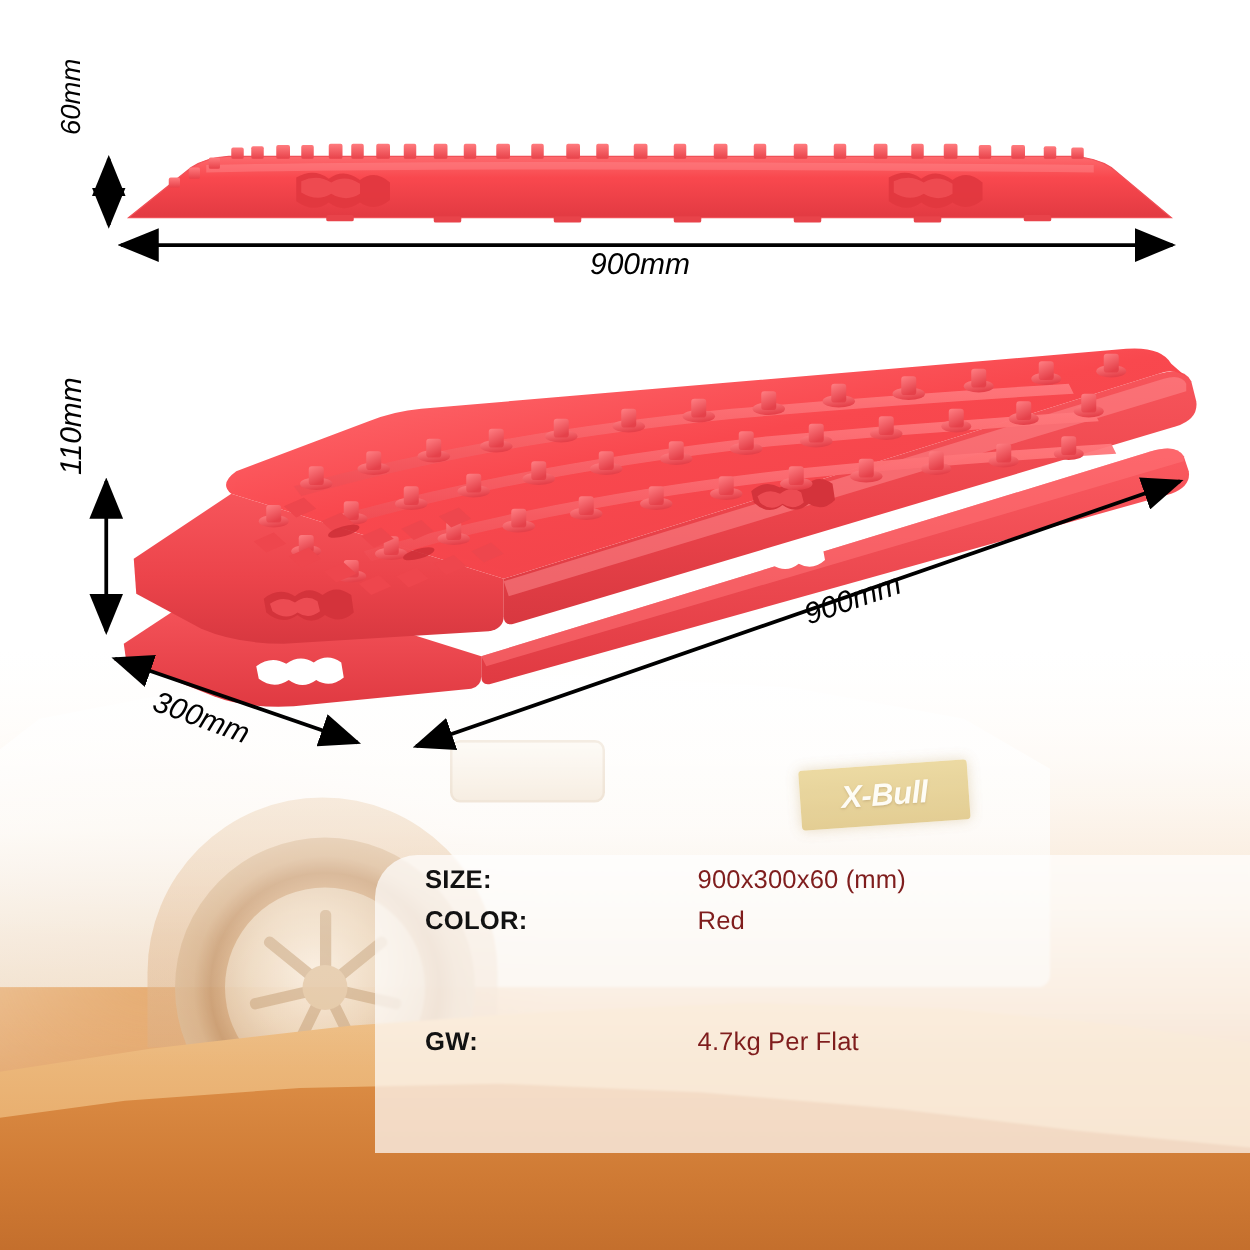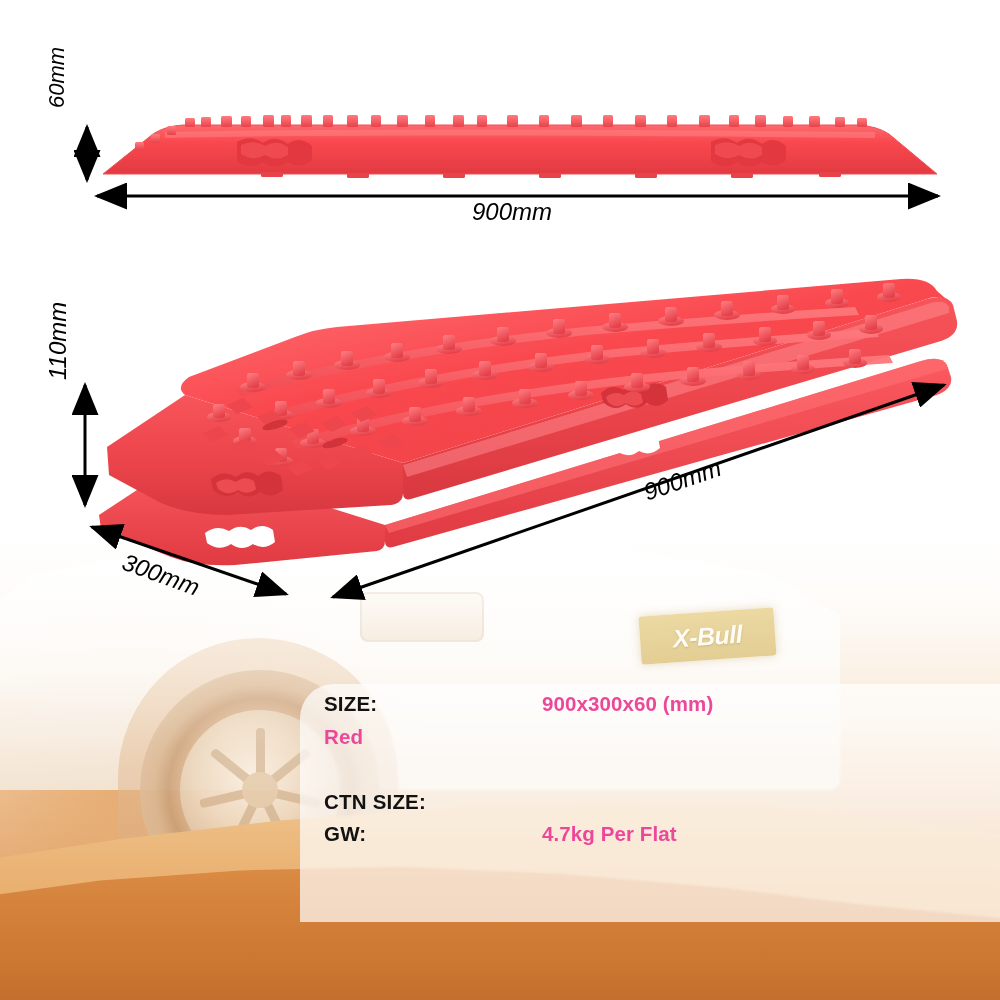--- a/index.html
+++ b/index.html
@@ -53,25 +53,25 @@
        font-weight:bold;font-style:italic;font-size:25px;color:#fffdf4;letter-spacing:-.5px;
        text-shadow:0 1px 2px rgba(160,130,70,.55);}
   .photo-wash{position:absolute;left:0;top:0;width:1000px;height:480px;
        background:linear-gradient(180deg,rgba(255,255,255,.86) 0%,rgba(255,255,255,.45) 22%,rgba(255,255,255,.10) 48%,rgba(255,255,255,0) 70%);}
 
   
   .spec-panel{position:absolute;left:300px;top:684px;width:700px;height:238px;
        background:rgba(255,255,255,.70);
        border-radius:34px 0 0 0;
        backdrop-filter:blur(1px);}
-  .spec-rows{position:absolute;left:24px;top:8px;width:660px;}
+  .spec-rows{position:absolute;left:40px;top:8px;width:660px;}
   .spec-row{display:flex;align-items:baseline;height:32.5px;}
   .spec-label{width:218px;flex:0 0 218px;font-weight:bold;font-size:20.5px;color:#121212;
        letter-spacing:.2px;}
-  .spec-value{font-size:20.5px;color:#ec4899;letter-spacing:.1px;font-weight:bold;}
+  .spec-value{font-size:20.5px;color:#7f1d1d;letter-spacing:.1px;}
 
   
   .render-top{position:absolute;left:95px;top:112px;width:850px;height:72px;}
   .render-main{position:absolute;left:85px;top:265px;width:880px;height:305px;}
   .dim-text{position:absolute;font-size:22px;font-style:italic;color:#000;white-space:nowrap;}
   .d60-text{left:44px;top:108px;transform:rotate(-90deg);transform-origin:0 0;
        font-size:22px;font-style:italic;}
   .d110-text{left:44px;top:380px;transform:rotate(-90deg);transform-origin:0 0;
        font-size:24px;font-style:italic;}
   .d900t-text{left:472px;top:198px;font-size:24px;font-style:italic;}
@@ -372,26 +372,26 @@
   <div class="dim-text d900d-text">900mm</div>
   <div class="dim-text d300-text">300mm</div>
 
   <div class="spec-panel">
     <div class="spec-rows" id="spec-rows">
         <div class="spec-row">
           <div class="spec-label">SIZE:</div>
           <div class="spec-value">900x300x60 (mm)</div>
         </div>
         <div class="spec-row">
+          <div class="spec-label">COLOR:</div>
           <div class="spec-value">Red</div>
         </div>
         <div class="spec-row">
         </div>
         <div class="spec-row">
-          <div class="spec-label">CTN SIZE:</div>
         </div>
         <div class="spec-row">
           <div class="spec-label">GW:</div>
           <div class="spec-value">4.7kg Per Flat</div>
         </div>
       </div>
   </div>
 
 </div>
 

